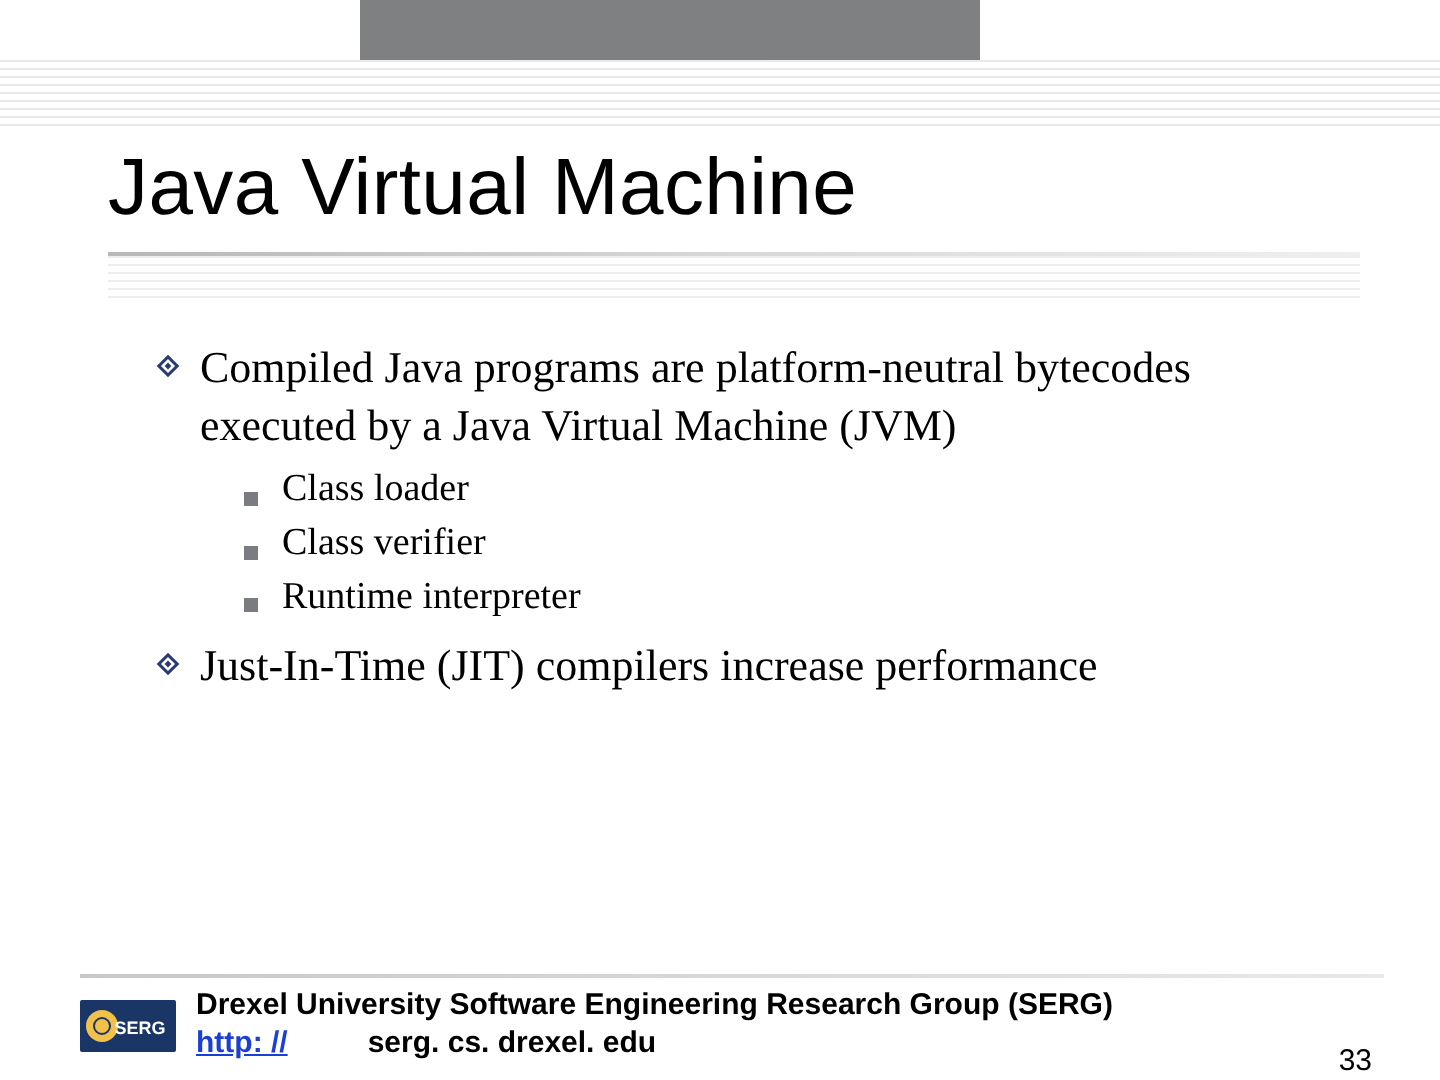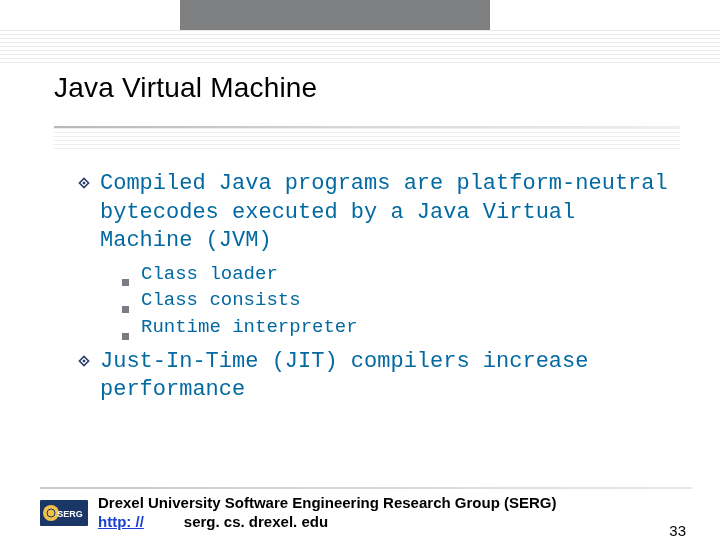--- a/index.html
+++ b/index.html
@@ -27,21 +27,21 @@
     background: repeating-linear-gradient(
       to bottom,
       #d8d8d8 0px, #d8d8d8 1px,
       transparent 1px, transparent 4px
     );
     opacity: 0.55;
   }
   .title {
     position: absolute;
     top: 72px; left: 54px;
-    font-size: 28px;
+    font-size: 40px;
     color: #000;
     font-family: "Tahoma", "Verdana", sans-serif;
     font-weight: 400;
     letter-spacing: 0.2px;
   }
   .title-underline {
     position: absolute;
     top: 126px; left: 54px; right: 40px;
     height: 2px;
     background: linear-gradient(to right, #b8b8b8 0%, #d8d8d8 50%, #efefef 100%);
@@ -53,22 +53,22 @@
     background: repeating-linear-gradient(
       to bottom,
       #dcdcdc 0px, #dcdcdc 1px,
       transparent 1px, transparent 4px
     );
     opacity: 0.5;
   }
   .content {
     position: absolute;
     top: 170px; left: 78px; right: 50px;
-    font-family: Liberation Mono, monospace;
-    color: #0369a1;
+    font-family: Liberation Serif, serif;
+    color: #000000;
   }
   .lvl1 {
     display: flex;
     align-items: flex-start;
     margin-bottom: 2px;
   }
   .lvl1 .bullet-diamond {
     flex: 0 0 auto;
     width: 12px; height: 12px;
     margin-top: 7px;
@@ -78,21 +78,21 @@
   .bullet-diamond svg { display: block; }
   .lvl1 .text {
     font-size: 22px;
     line-height: 1.3;
   }
   .lvl2-wrap {
     margin: 6px 0 8px 44px;
   }
   .lvl2 {
     display: flex;
-    align-items: flex-end;
+    align-items: center;
     margin-bottom: 2px;
   }
   .lvl2 .bullet-square {
     flex: 0 0 auto;
     width: 7px; height: 7px;
     background: #7a7c82;
     margin-top: 8px;
     margin-right: 12px;
   }
   .lvl2 .text {
@@ -174,21 +174,21 @@
   </div>
 
 
   <div class="lvl2-wrap">
     <div class="lvl2">
       <span class="bullet-square"></span>
       <span class="text"> Class loader</span>
     </div>
     <div class="lvl2">
       <span class="bullet-square"></span>
-      <span class="text">Class consists</span>
+      <span class="text">Class verifier</span>
     </div>
     <div class="lvl2">
       <span class="bullet-square"></span>
       <span class="text">Runtime interpreter</span>
     </div>
   </div>
 
   <div class="lvl1">
     <span class="bullet-diamond">
       <svg width="12" height="12" viewBox="0 0 12 12">

